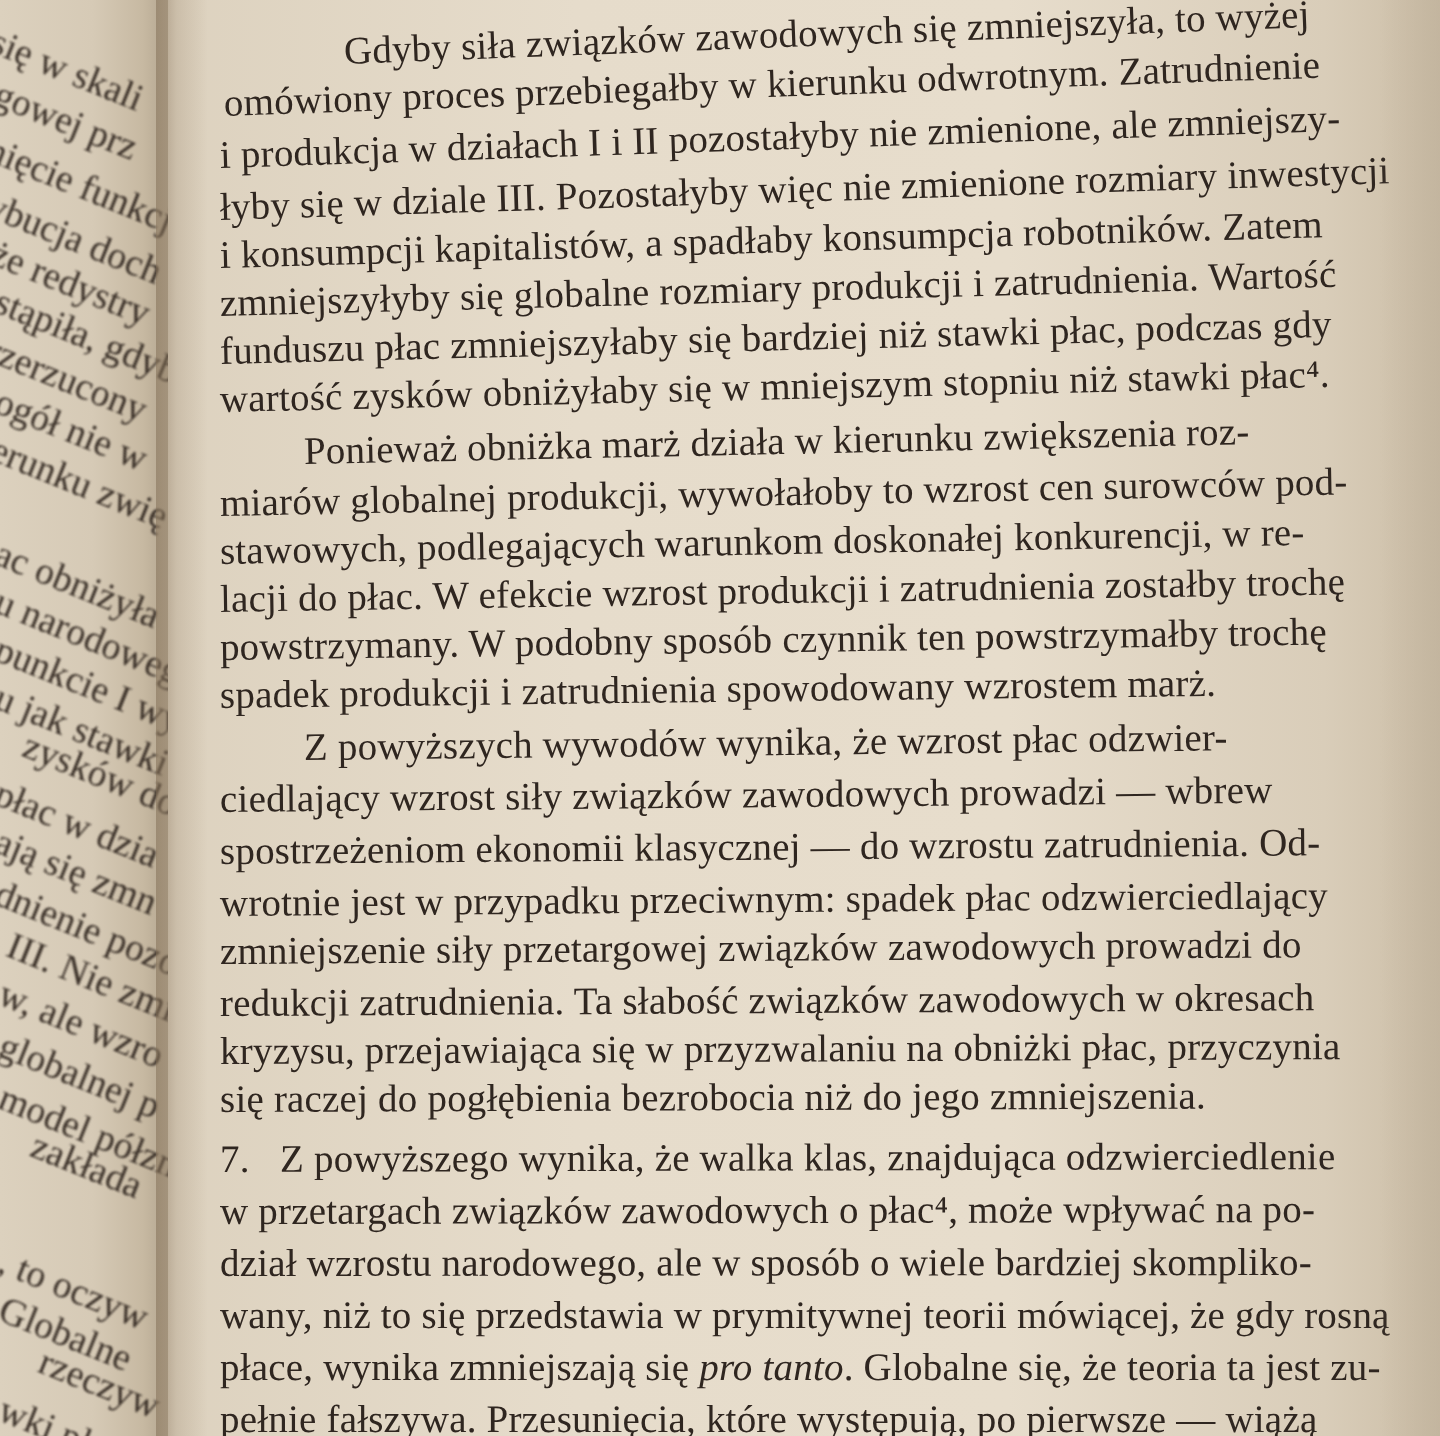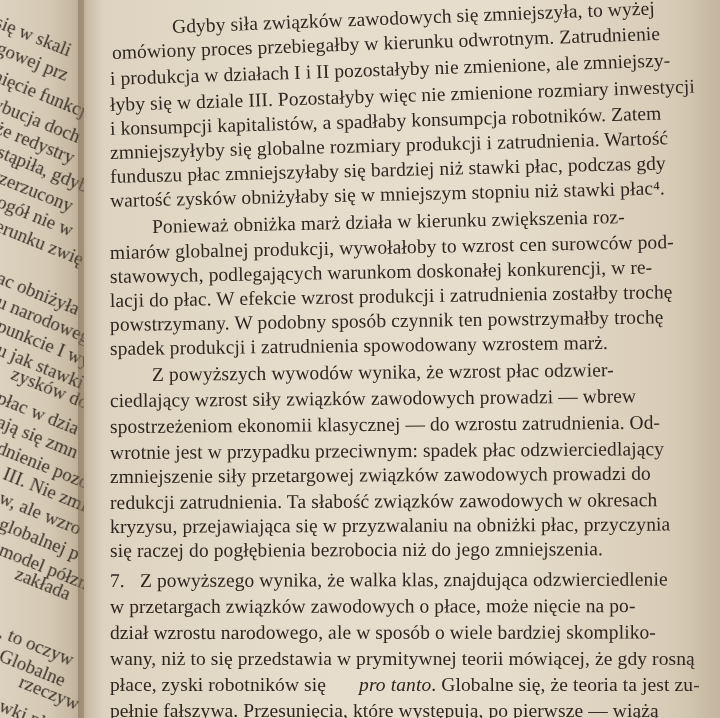--- a/index.html
+++ b/index.html
@@ -71,21 +71,21 @@
   }
   .line {
     position: absolute;
     white-space: nowrap;
     transform-origin: 0 50%;
   }
   .sec-num {
     display: inline-block;
     width: 30px;
   }
-  .it { font-style: italic; margin-left: 28px; }
+  .it { font-style: italic; }
   .page-edge {
     position: absolute;
     right: 0;
     top: 0;
     width: 30px;
     height: 718px;
     background: linear-gradient(90deg, rgba(200,188,168,0) 0%, rgba(190,176,154,0.6) 100%);
   }
 </style>
 </head>
@@ -147,24 +147,24 @@
       <div class="line" style="top:414px;left:0px;transform:rotate(-0.45deg)">spostrzeżeniom ekonomii klasycznej — do wzrostu zatrudnienia. Od-</div>
       <div class="line" style="top:440px;left:0px;transform:rotate(-0.4deg)">wrotnie jest w przypadku przeciwnym: spadek płac odzwierciedlający</div>
       <div class="line" style="top:464px;left:0px;transform:rotate(-0.35deg)">zmniejszenie siły przetargowej związków zawodowych prowadzi do</div>
       <div class="line" style="top:490px;left:0px;transform:rotate(-0.3deg)">redukcji zatrudnienia. Ta słabość związków zawodowych w okresach</div>
       <div class="line" style="top:514px;left:0px;transform:rotate(-0.25deg)">kryzysu, przejawiająca się w przyzwalaniu na obniżki płac, przyczynia</div>
       <div class="line" style="top:538px;left:0px;transform:rotate(-0.2deg)">się raczej do pogłębienia bezrobocia niż do jego zmniejszenia.</div>
 
       <div class="line" style="top:568px;left:0px;transform:rotate(-0.15deg)">
         <span class="sec-num">7.</span><span>Z powyższego wynika, że walka klas, znajdująca odzwierciedlenie</span>
       </div>
-      <div class="line" style="top:594px;left:0px;transform:rotate(-0.1deg)">w przetargach związków zawodowych o płace, może nięcie na po-</div>
+      <div class="line" style="top:594px;left:0px;transform:rotate(-0.1deg)">w przetargach związków zawodowych o płac⁴, może wpływać na po-</div>
       <div class="line" style="top:620px;left:0px;transform:rotate(-0.05deg)">dział wzrostu narodowego, ale w sposób o wiele bardziej skompliko-</div>
       <div class="line" style="top:646px;left:0px">wany, niż to się przedstawia w prymitywnej teorii mówiącej, że gdy rosną</div>
       <div class="line" style="top:672px;left:0px">
-        <span>płace, zyski robotników się </span><span class="it">pro tanto</span><span>. Globalne się, że teoria ta jest zu-</span>
+        <span>płace, wynika zmniejszają się </span><span class="it">pro tanto</span><span>. Globalne się, że teoria ta jest zu-</span>
       </div>
       <div class="line" style="top:698px;left:0px">pełnie fałszywa. Przesunięcia, które występują, po pierwsze — wiążą</div>
 
     </div>
     <div class="page-edge"></div>
   </div>
 </div>
 
 </body></html>

